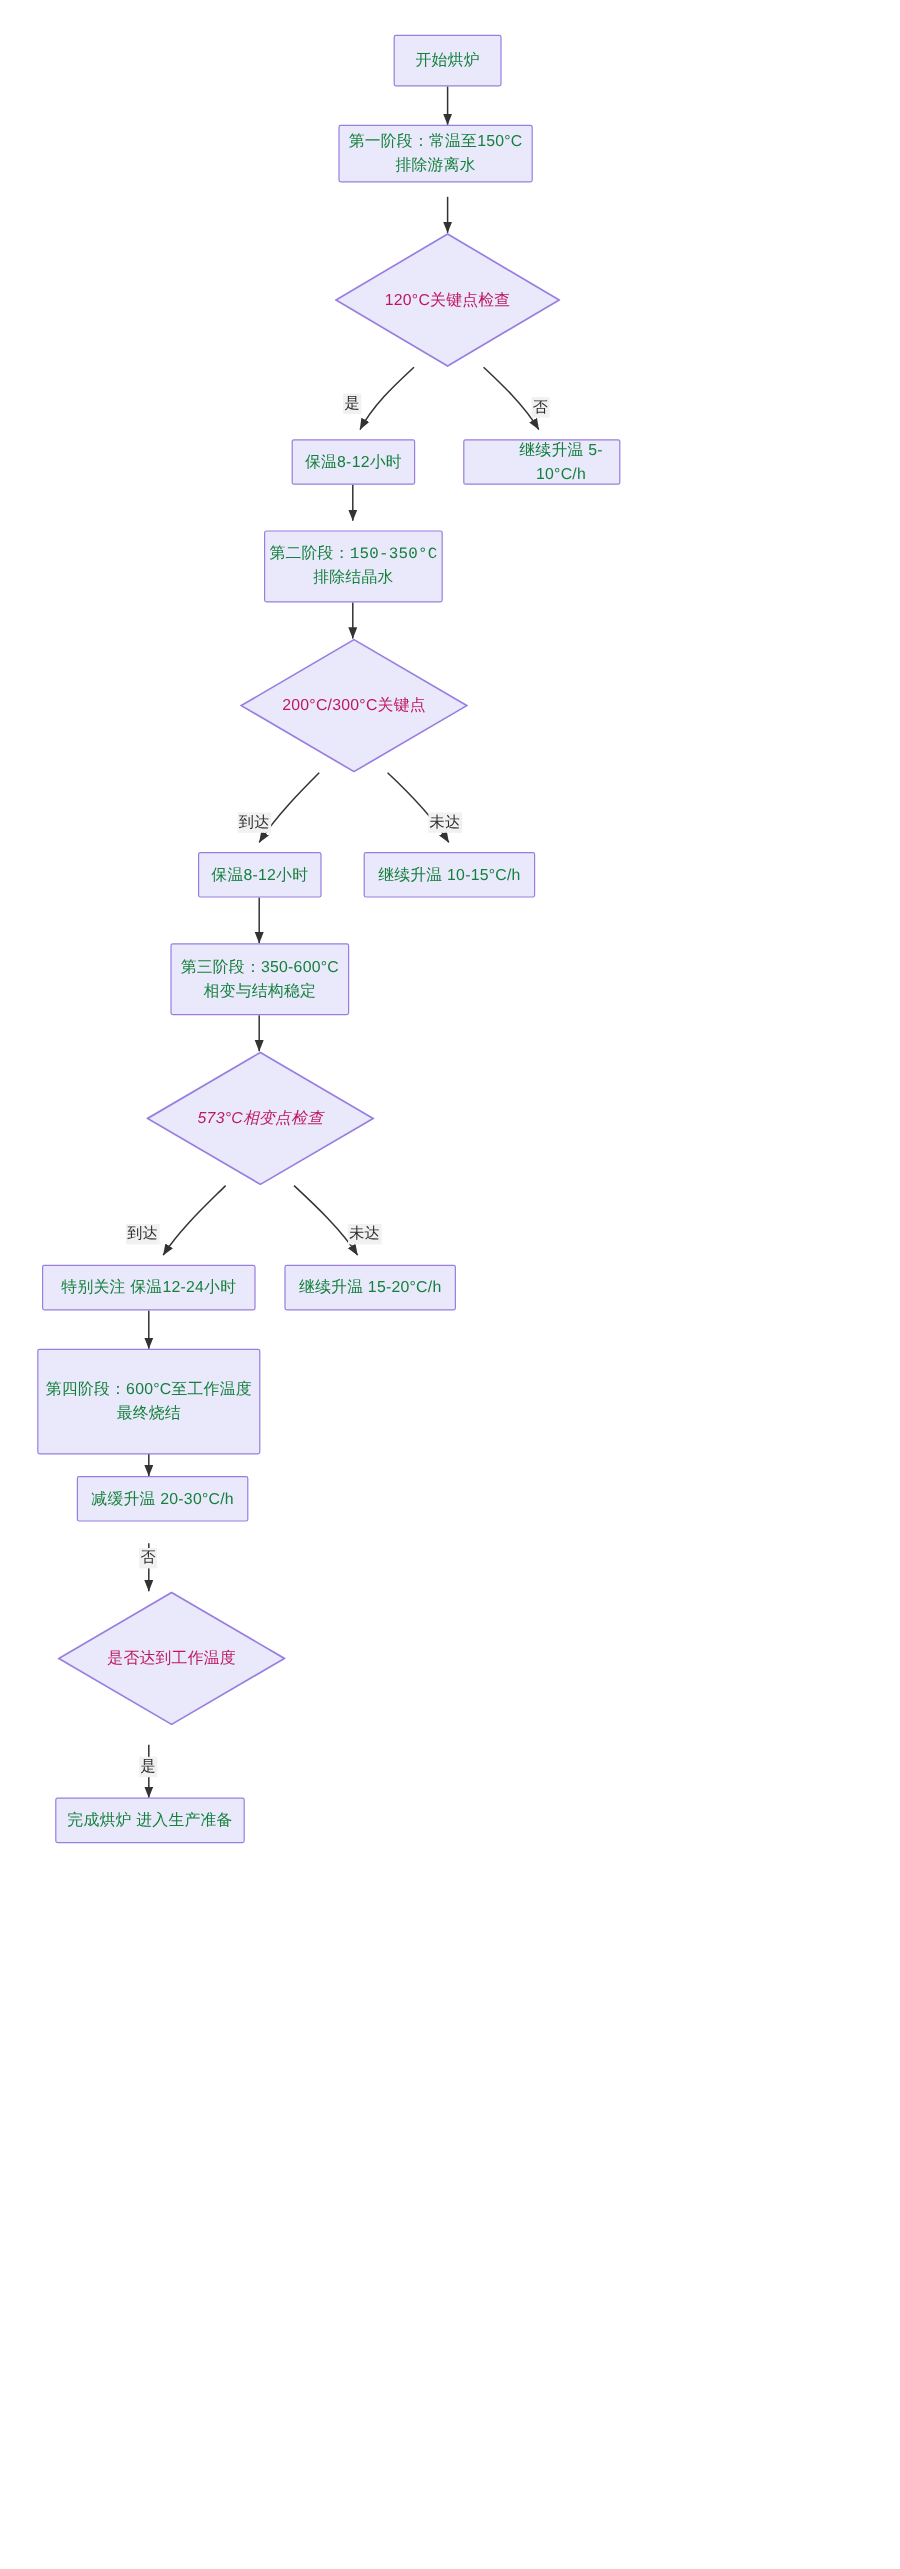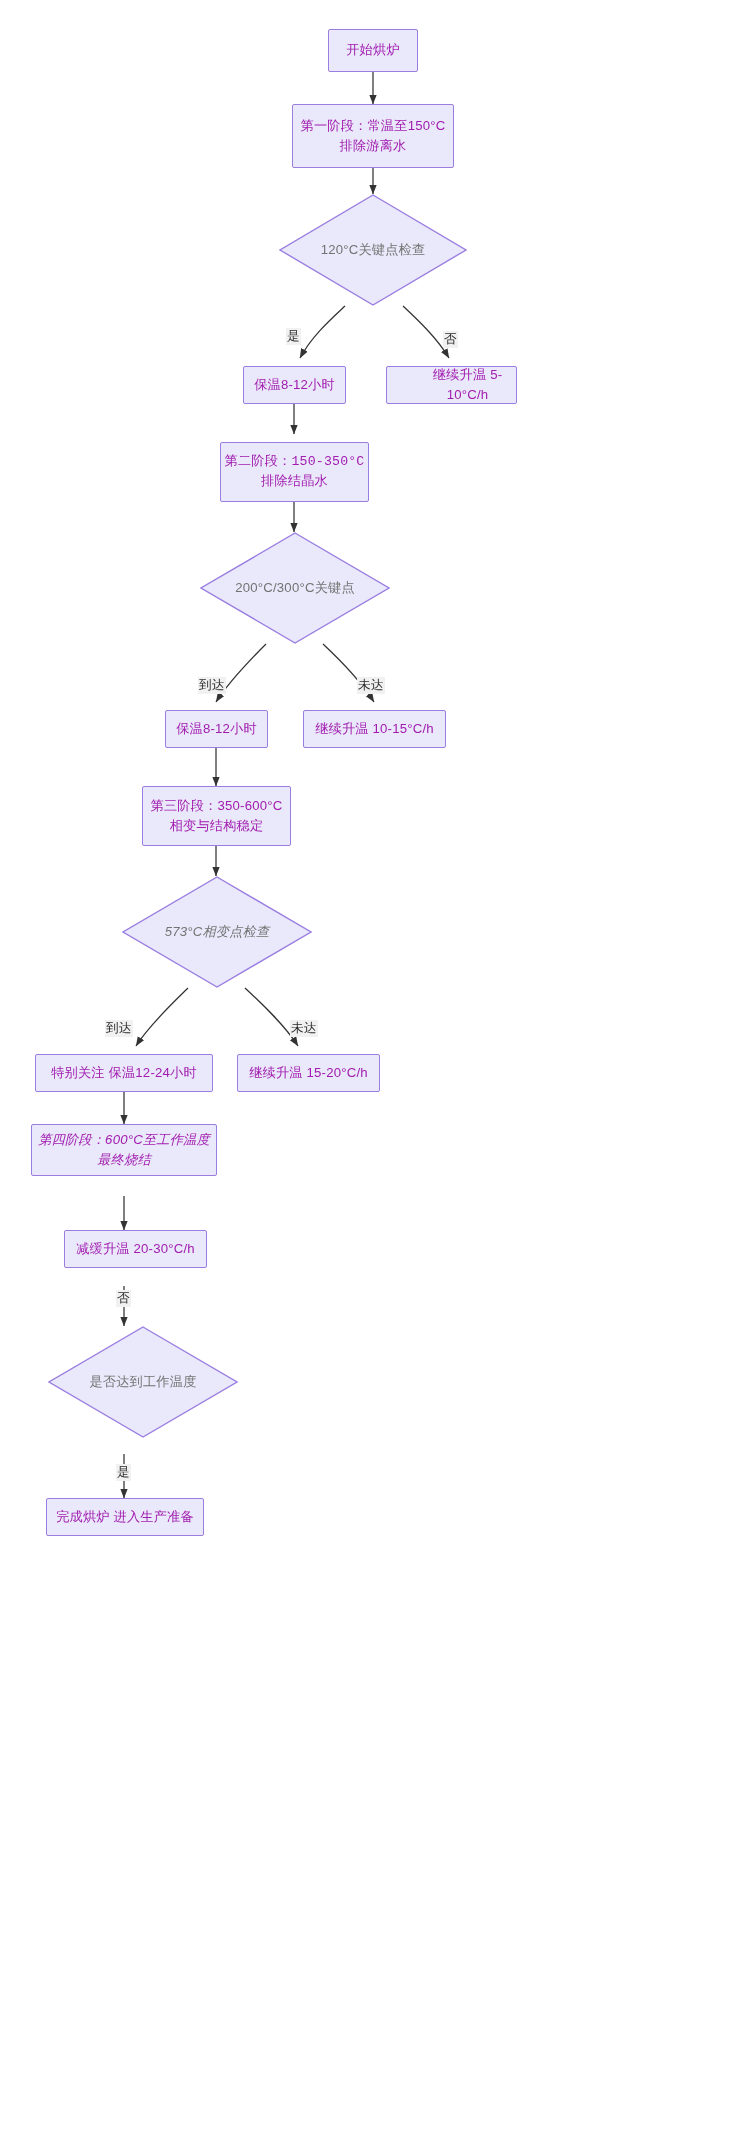--- a/index.html
+++ b/index.html
@@ -16,21 +16,21 @@
   #canvas {
     position: absolute;
     left: 0; top: 0;
     width: 750px; height: 2141px;
   }
   .node {
     position: absolute;
     background: #e9e9fb;
     border: 1.4px solid #9a7de0;
     border-radius: 2px;
-    color: #a21caf;
+    color: #15803d;
     font-size: 13.2px;
     line-height: 1.55;
     display: flex;
     align-items: center;
     justify-content: center;
     text-align: center;
     white-space: pre-line;
     letter-spacing: 0.2px;
   }
   .diamond {
@@ -41,21 +41,21 @@
   }
   .diamond .dshape {
     position: absolute;
     left: 0; top: 0;
     width: 100%; height: 100%;
   }
   .diamond .dlabel {
     position: relative;
     z-index: 2;
     font-size: 13.2px;
-    color: #737373;
+    color: #be185d;
     text-align: center;
     white-space: pre-line;
     letter-spacing: 0.2px;
   }
   .edgelabel {
     position: absolute;
     font-size: 12.6px;
     color: #2b2b2b;
     background: #f1f1f1;
     padding: 0 1px;
@@ -100,21 +100,21 @@
       <path d="M120,1360 C112,1378 108,1392 112,1410"></path>
       <path d="M143,1410 C150,1392 146,1374 136,1358"></path>
       <path d="M124,1454 L124,1498"></path>
     </g>
   </svg>
 
   <div class="node" style="left:328px; top:29px; width:90px; height:43px;">
     <span>开始烘炉</span>
   </div>
 
-  <div class="node" style="left:292px; top:104px; width:162px; height:64px;">
+  <div class="node" style="left:282px; top:104px; width:162px; height:48px;">
     <span>第一阶段：常温至150°C
 排除游离水</span>
   </div>
 
   <div class="diamond" style="left:279px; top:194px; width:188px; height:112px;">
     <svg class="dshape" viewBox="0 0 188 112" preserveAspectRatio="none">
       <polygon points="94,1 187,56 94,111 1,56" fill="#e9e9fb" stroke="#9a7de0" stroke-width="1.4"></polygon>
     </svg>
     <span class="dlabel">120°C关键点检查</span>
   </div>
@@ -169,21 +169,21 @@
   <div class="edgelabel" style="left:290px; top:1020px;">未达</div>
 
   <div class="node" style="left:35px; top:1054px; width:178px; height:38px;">
     <span>特别关注 保温12-24小时</span>
   </div>
 
   <div class="node" style="left:237px; top:1054px; width:143px; height:38px;">
     <span>继续升温 15-20°C/h</span>
   </div>
 
-  <div class="node" style="left:31px; top:1124px; width:186px; height:52px;font-style:italic;">
+  <div class="node" style="left:31px; top:1124px; width:186px; height:88px;">
     <span>第四阶段：600°C至工作温度
 最终烧结</span>
   </div>
 
   <div class="node" style="left:52px; top:1230px; width:143px; height:38px;margin-left:12px;">
     <span>减缓升温 20-30°C/h</span>
   </div>
 
   <div class="edgelabel" style="left:116px; top:1290px;">否</div>
 

